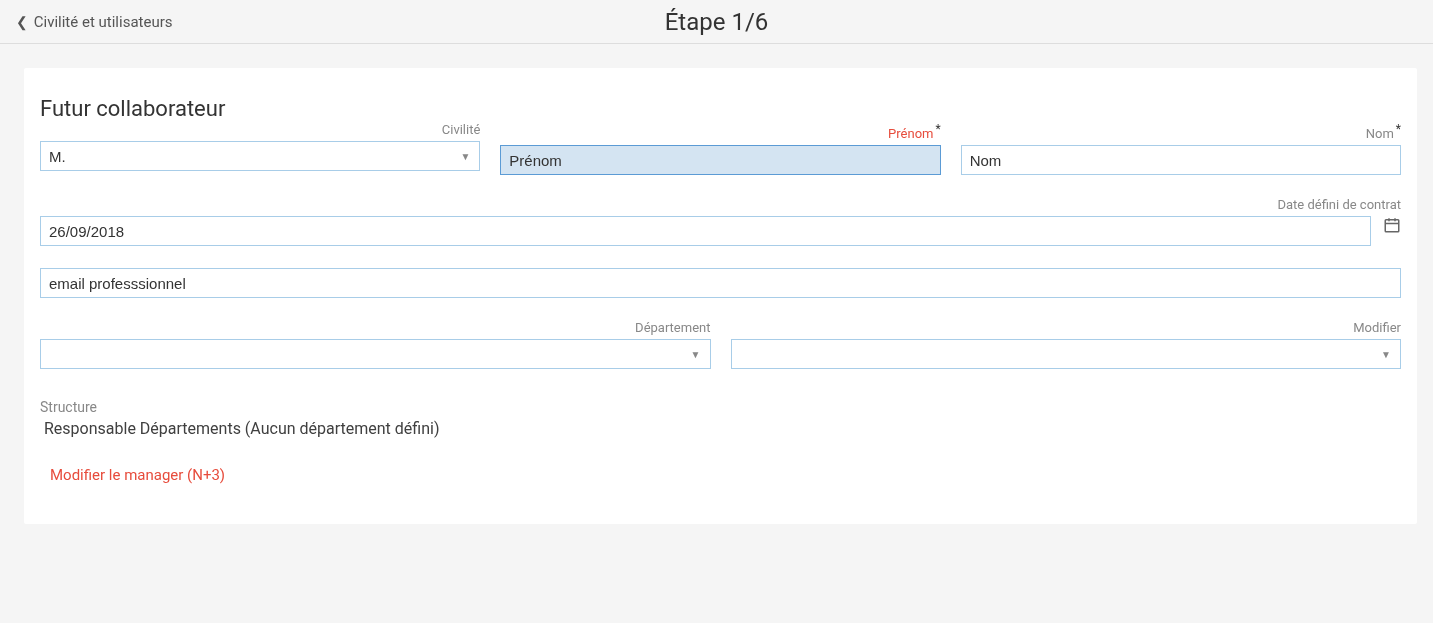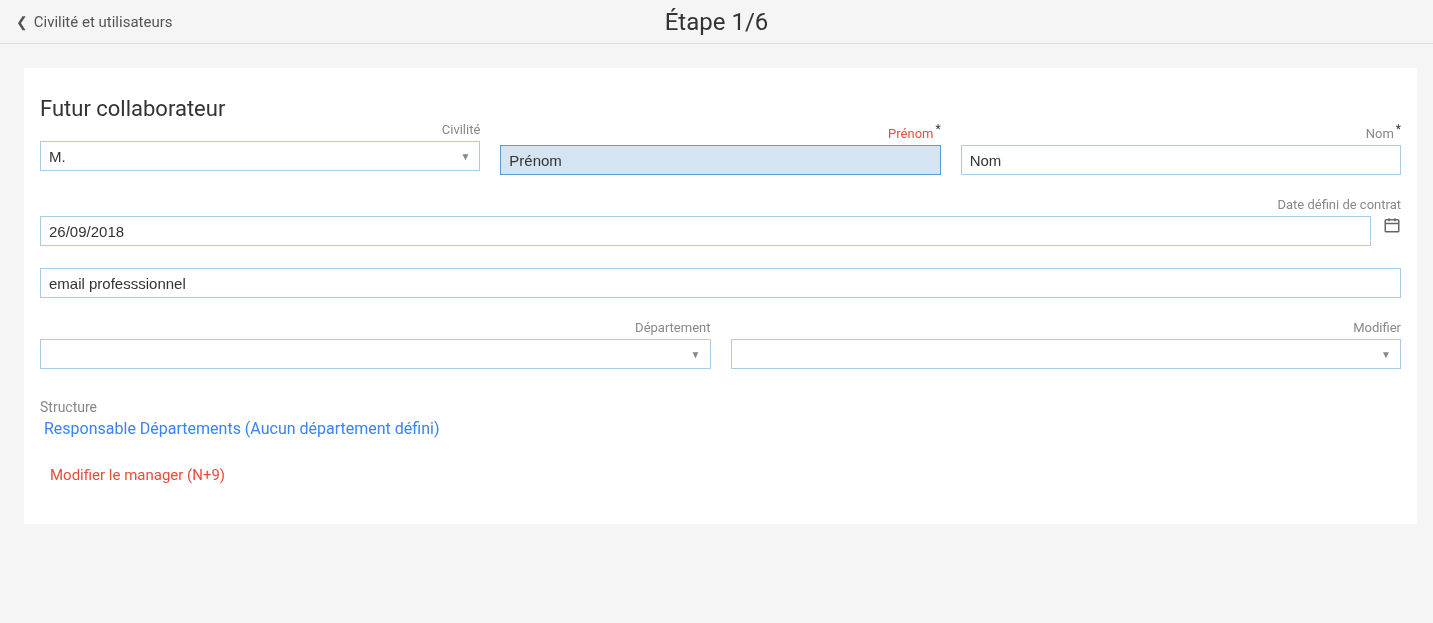--- a/index.html
+++ b/index.html
@@ -132,21 +132,21 @@
     .managers-section {
       margin-top: 30px;
     }
     .managers-label {
       font-size: 14px;
       color: #888;
       margin-bottom: 4px;
     }
     .managers-value {
       font-size: 16px;
-      color: #3b82f6;
+      color: #404040;
       margin-bottom: 28px;
       padding-left: 4px;
     }
     .modify-link {
       color: #e74c3c;
       font-size: 15px;
       cursor: pointer;
       padding-left: 10px;
     }
   </style>
@@ -234,15 +234,15 @@
           <option></option>
         </select>
         <span class="caret">▼</span>
       </div>
     </div>
   </div>
 
   <div class="managers-section">
     <div class="managers-label">Structure</div>
     <div class="managers-value">Responsable Départements (Aucun département défini)</div>
-    <div class="modify-link">Modifier le manager (N+9)</div>
+    <div class="modify-link">Modifier le manager (N+3)</div>
   </div>
 </div>
 
 </body></html>

